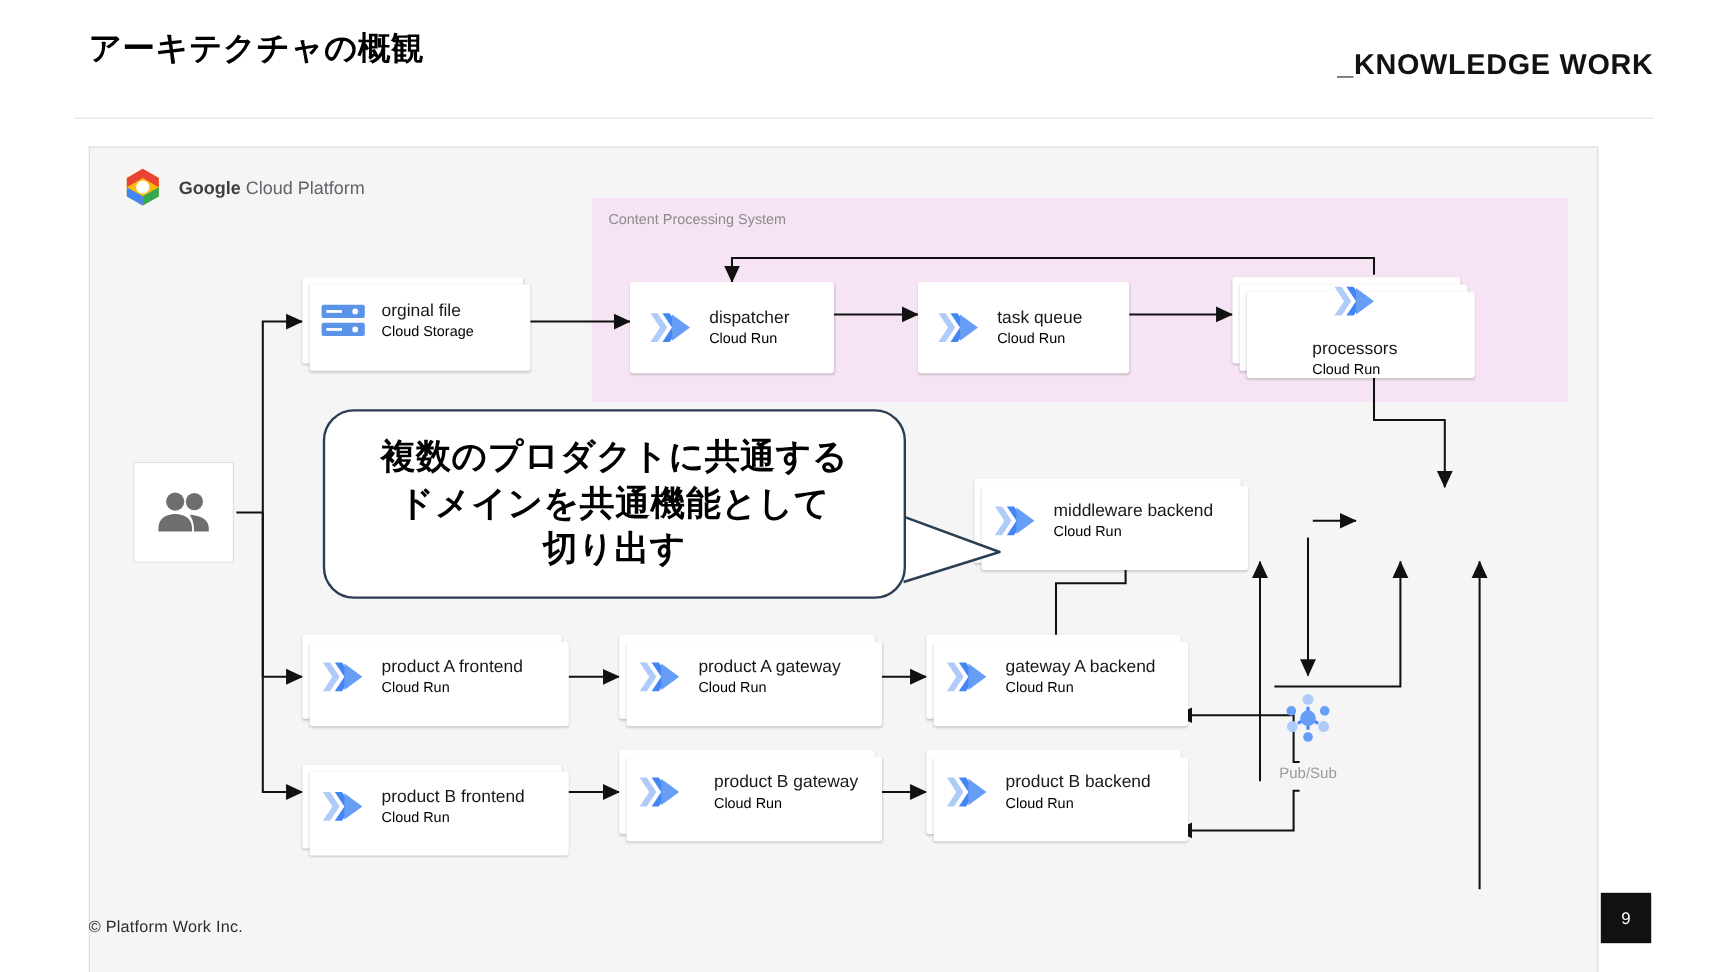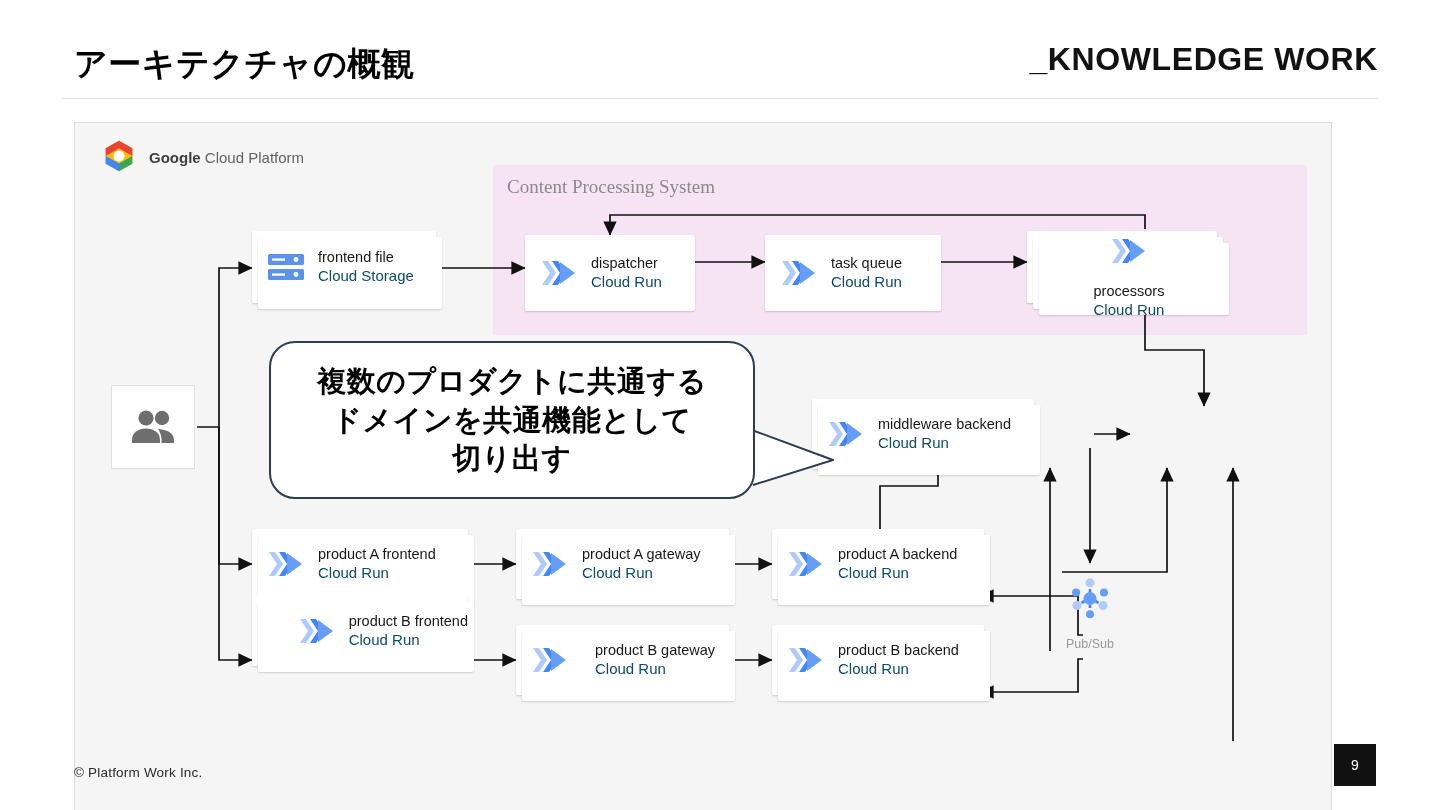--- a/index.html
+++ b/index.html
@@ -6,27 +6,27 @@
   html, body {
     width: 1440px; height: 810px;
     background: #ffffff;
     font-family: "Liberation Sans", sans-serif;
     overflow: hidden;
   }
   #slide { position: relative; width: 1440px; height: 810px; background: #fff; }
 
   
   #slide-title {
-    position: absolute; left: 74px; top: 42px;
-    font-size: 33px; font-weight: bold; color: #000;
+    position: absolute; left: 74px; top: 22px;
+    font-size: 27px; font-weight: bold; color: #000;
     letter-spacing: .5px;
   }
   #brand-logo {
     position: absolute; right: 62px; top: 41px;
-    font-size: 32px; font-weight: bold; color: #121212;
+    font-size: 24px; font-weight: bold; color: #121212;
     letter-spacing: .6px;
   }
   #header-rule {
     position: absolute; left: 62px; top: 98px;
     width: 1316px; height: 1px; background: #e3e3e3;
   }
 
   
   #copyright {
     position: absolute; left: 74px; top: 765px;
@@ -53,21 +53,21 @@
   #gcp-header .txt b { color: #3c4043; }
 
   
   #cps-band {
     position: absolute; left: 418px; top: 42px;
     width: 814px; height: 170px;
     background: #f6e4f4;
   }
   #cps-label {
     position: absolute; left: 14px; top: 11px;
-    font-size: 19px; color: #8a8a8a; font-family: Liberation Serif, serif;
+    font-size: 12px; color: #8a8a8a;
   }
 
   
   #wires { position: absolute; left: 0; top: 0; width: 1258px; height: 618px; }
 
   
   .node {
     position: absolute;
     background: #ffffff;
     display: flex; align-items: center;
@@ -78,21 +78,21 @@
   }
   .node .stack1, .node .stack2 {
     position: absolute; background: #ffffff;
     box-shadow: 0 1px 2px rgba(0,0,0,.16);
     z-index: -1; border-radius: 2px;
   }
   .node .stack1 { left: 6px; top: 6px; right: -6px; bottom: -6px; }
   .node .stack2 { left: 12px; top: 12px; right: -12px; bottom: -12px; }
   .node .labels { display: flex; flex-direction: column; line-height: 1.22; }
   .node .title { font-size: 14.5px; color: #18181b; }
-  .node .sub   { font-size: 15px; color: #0c4a6e; }
+  .node .sub   { font-size: 12px; color: #000000; }
 
   .ic { flex: 0 0 auto; width: 40px; height: 40px; }
 
   
   #users-box {
     position: absolute; left: 36px; top: 262px;
     width: 84px; height: 84px;
     background: #fff; border: 1px solid #e0e0e0;
     display: flex; align-items: center; justify-content: center;
     z-index: 5;
@@ -216,21 +216,21 @@
       <span class="stack1"></span>
       <svg class="ic" viewBox="0 0 40 40">
         <rect x="2" y="7" width="36" height="11" rx="1.6" fill="#5b93e8"></rect>
         <rect x="2" y="22" width="36" height="11" rx="1.6" fill="#5b93e8"></rect>
         <rect x="6" y="11.4" width="13" height="2.3" fill="#fff"></rect>
         <circle cx="30" cy="12.5" r="2.4" fill="#fff"></circle>
         <rect x="6" y="26.4" width="13" height="2.3" fill="#fff"></rect>
         <circle cx="30" cy="27.5" r="2.4" fill="#fff"></circle>
       </svg>
       <div class="labels">
-        <span class="title">frontend file</span>
+        <span class="title">orginal file</span>
         <span class="sub">Cloud Storage</span>
       </div>
     </div>
 
     <div class="node" style="left:450px; top:112px; width:170px; height:76px;">
       <svg class="ic" viewBox="0 0 40 40">
         <path d="M3 8 L11 20 L3 32 L9 32 L17 20 L9 8 z" fill="#aecbfa"></path>
         <path d="M13 8 L21 20 L13 32 L19 32 L27 20 L19 8 z" fill="#4285f4"></path>
         <path d="M21 9 L36 20 L21 31 z" fill="#669df6"></path>
       </svg>
@@ -307,26 +307,26 @@
     </div>
 
     <div class="node" style="left:697px; top:406px; width:212px; height:70px;">
       <span class="stack1"></span>
       <svg class="ic" viewBox="0 0 40 40">
         <path d="M3 8 L11 20 L3 32 L9 32 L17 20 L9 8 z" fill="#aecbfa"></path>
         <path d="M13 8 L21 20 L13 32 L19 32 L27 20 L19 8 z" fill="#4285f4"></path>
         <path d="M21 9 L36 20 L21 31 z" fill="#669df6"></path>
       </svg>
       <div class="labels">
-        <span class="title">product A backend</span>
-        <span class="sub">Cloud Run</span>
-      </div>
-    </div>
-
-    <div class="node" style="left:177px; top:473px; width:216px; height:70px;justify-content:flex-end;">
+        <span class="title">gateway A backend</span>
+        <span class="sub">Cloud Run</span>
+      </div>
+    </div>
+
+    <div class="node" style="left:177px; top:514px; width:216px; height:70px;">
       <span class="stack1"></span>
       <svg class="ic" viewBox="0 0 40 40">
         <path d="M3 8 L11 20 L3 32 L9 32 L17 20 L9 8 z" fill="#aecbfa"></path>
         <path d="M13 8 L21 20 L13 32 L19 32 L27 20 L19 8 z" fill="#4285f4"></path>
         <path d="M21 9 L36 20 L21 31 z" fill="#669df6"></path>
       </svg>
       <div class="labels">
         <span class="title">product B frontend</span>
         <span class="sub">Cloud Run</span>
       </div>

